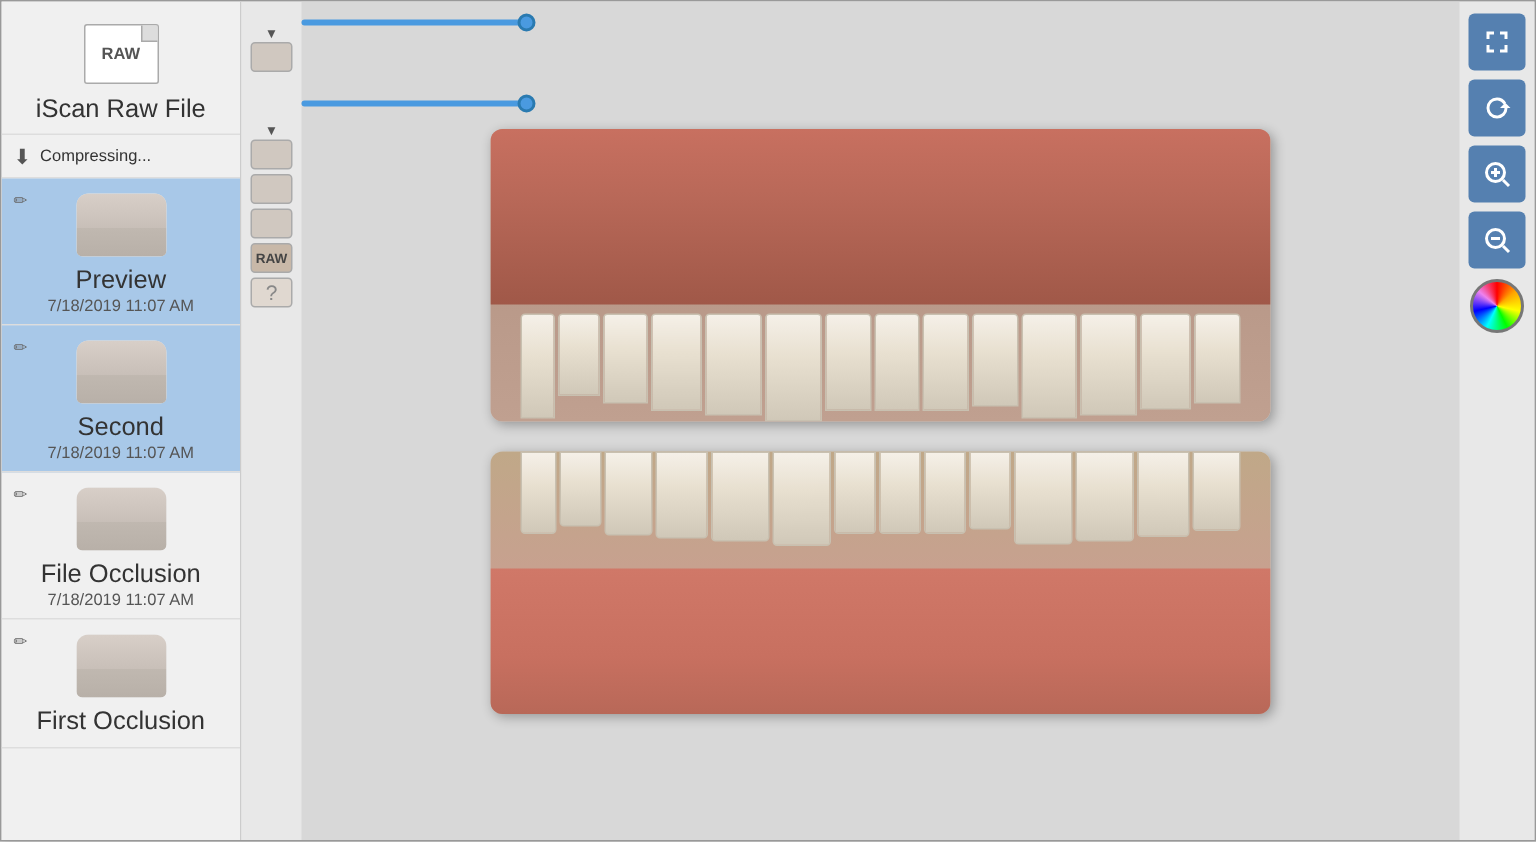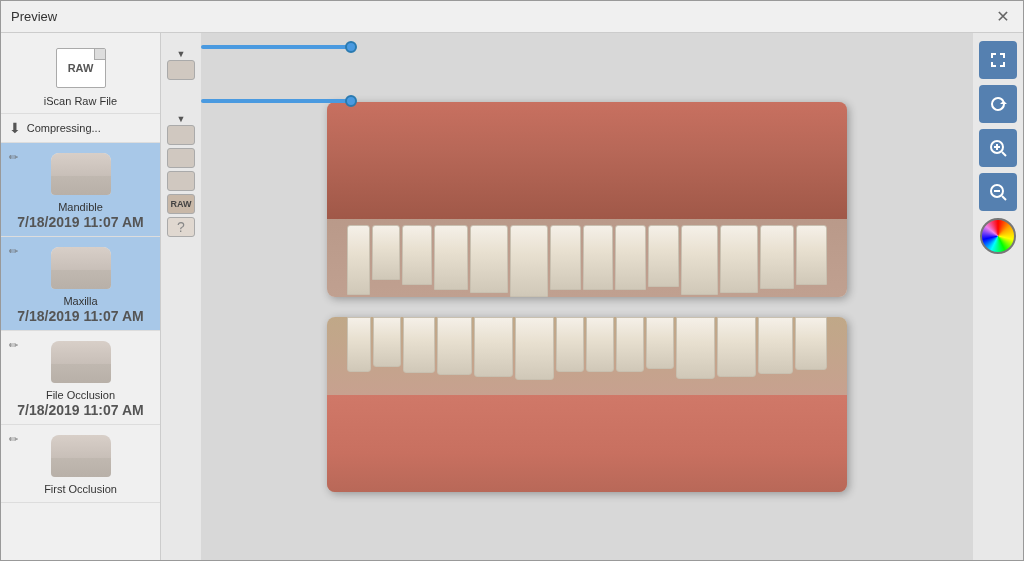--- a/index.html
+++ b/index.html
@@ -84,31 +84,30 @@
       color: #666;
     }
     .sidebar-item .item-icon {
       width: 70px;
       height: 50px;
       display: flex;
       align-items: center;
       justify-content: center;
     }
     .sidebar-item .item-label {
-      font-size: 11px;
+      font-size: 17px;
       color: #333;
       text-align: center;
       margin-top: 2px;
     }
     .sidebar-item .item-date {
-      font-size: 14px;
+      font-size: 11px;
       color: #555;
       text-align: center;
       margin-top: 1px;
-      font-weight: bold;
     }
     
     .raw-icon {
       width: 50px;
       height: 40px;
       background: white;
       border: 1px solid #aaa;
       display: flex;
       align-items: center;
       justify-content: center;
@@ -298,24 +297,20 @@
       border: 2px solid #555;
     }
     
     .expand-svg { width: 20px; height: 20px; }
   </style>
 </head>
 <body>
 
 <div class="window">
 
-  <div class="titlebar">
-    <span class="titlebar-title">Preview</span>
-    <div class="titlebar-close">✕</div>
-  </div>
 
   <div class="main-content">
 
     <div class="sidebar">
 
       <div class="sidebar-item">
         <div class="item-icon">
           <div class="raw-icon">
             <span style="font-size:11px;font-weight:bold;color:#555;">RAW</span>
           </div>
@@ -329,33 +324,33 @@
       </div>
 
       <div class="sidebar-item selected">
         <span class="edit-icon">✏</span>
         <div class="item-icon">
           <div class="scan-icon">
             <div class="scan-icon-upper"></div>
             <div class="scan-icon-lower"></div>
           </div>
         </div>
-        <span class="item-label">Mandible</span>
+        <span class="item-label">Preview</span>
         <span class="item-date">7/18/2019 11:07 AM</span>
       </div>
 
       <div class="sidebar-item selected">
         <span class="edit-icon">✏</span>
         <div class="item-icon">
           <div class="scan-icon">
             <div class="scan-icon-upper"></div>
             <div class="scan-icon-lower"></div>
           </div>
         </div>
-        <span class="item-label">Maxilla</span>
+        <span class="item-label">Second</span>
         <span class="item-date">7/18/2019 11:07 AM</span>
       </div>
 
       <div class="sidebar-item">
         <span class="edit-icon">✏</span>
         <div class="item-icon">
           <div class="scan-icon">
             <div class="scan-icon-upper"></div>
             <div class="scan-icon-lower"></div>
           </div>

